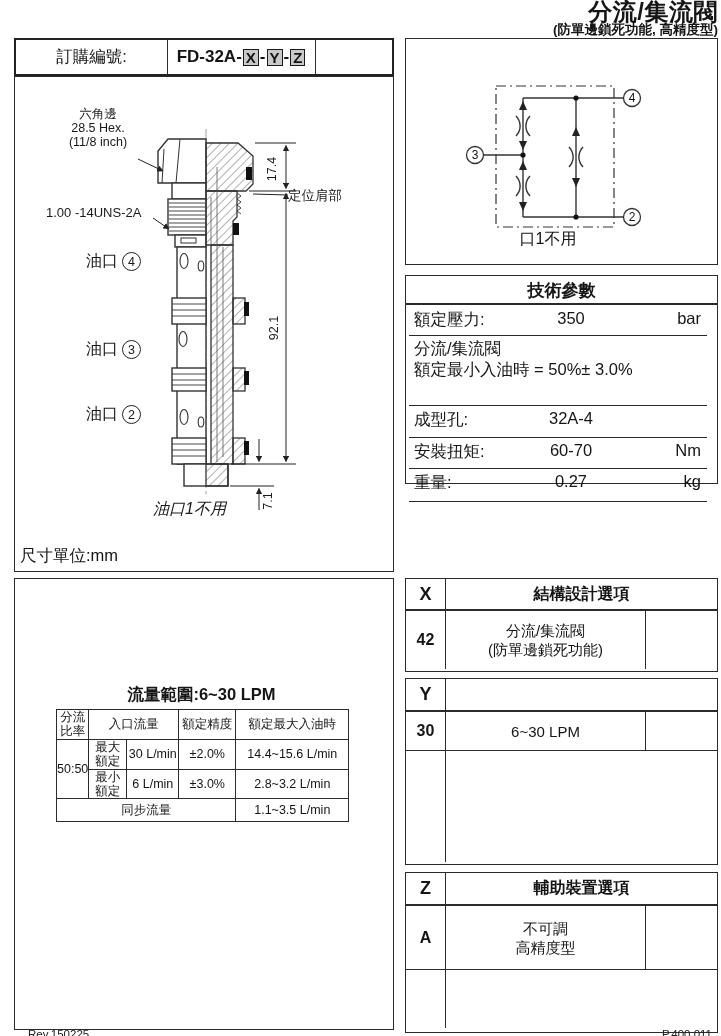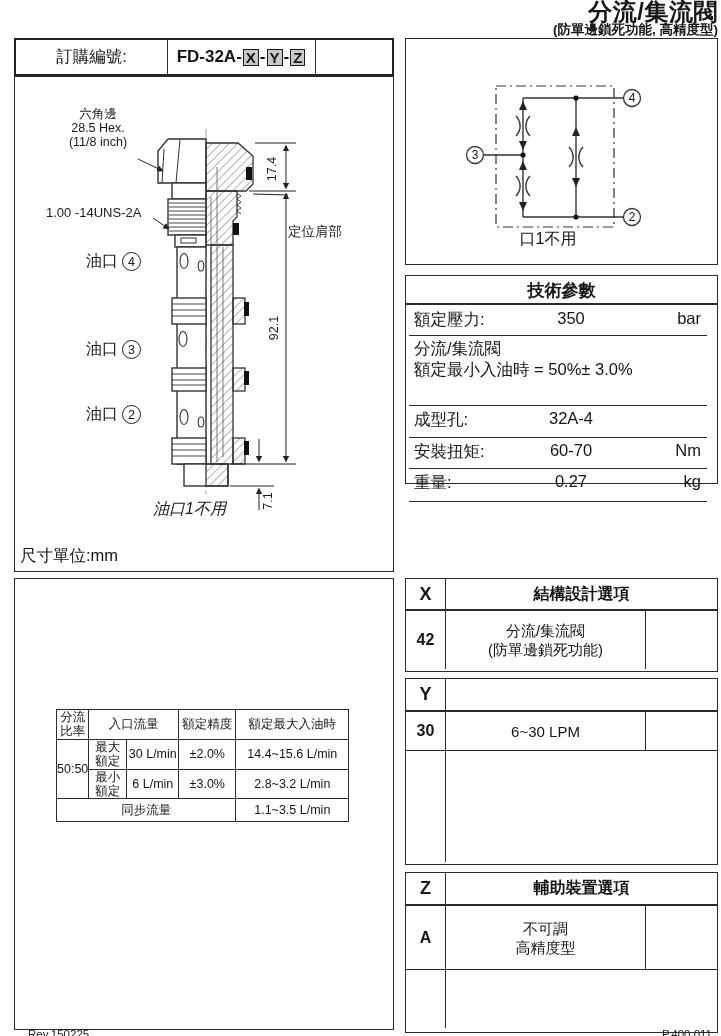--- a/index.html
+++ b/index.html
@@ -200,38 +200,39 @@
       <text class="dimtxt" text-anchor="middle" transform="rotate(-90 257 424)" x="257" y="424">7.1</text>
     </svg>
   </div>
 
   <div class="dwg-label" style="left:48px;top:107px;width:100px;text-align:center;">
     <div>六角邊</div>
     <div>28.5 Hex.</div>
     <div>(11/8 inch)</div>
   </div>
   <div class="dwg-label" style="left:46px;top:206px;font-size:13px;">1.00 -14UNS-2A</div>
-  <div class="dwg-label" style="left:288px;top:189px;font-size:13.5px;margin-top:36px;">定位肩部</div>
+  <div class="dwg-label" style="left:288px;top:189px;font-size:13.5px;">定位肩部</div>
 
   <div class="port-label" style="left:86px;top:251px;">
     <span>油口</span>
     <span class="pnum">4</span>
   </div>
   <div class="port-label" style="left:86px;top:339px;">
     <span>油口</span>
     <span class="pnum">3</span>
   </div>
   <div class="port-label" style="left:86px;top:404px;">
     <span>油口</span>
     <span class="pnum">2</span>
   </div>
   <div class="port-label" style="left:153px;top:499px;font-style:italic;">油口1不用</div>
   <div class="unit-note">尺寸單位:mm</div>
 
   <div class="box" style="left:14px;top:578px;width:380px;height:452px;"></div>
+  <div class="flow-title">流量範圍:6~30 LPM</div>
   <table class="flow-table">
     <colgroup>
         <col style="width:31px">
         <col style="width:38px">
         <col style="width:52px">
         <col style="width:57px">
         <col style="width:113px">
       </colgroup>
     <tbody>
         <tr style="height:26px">

